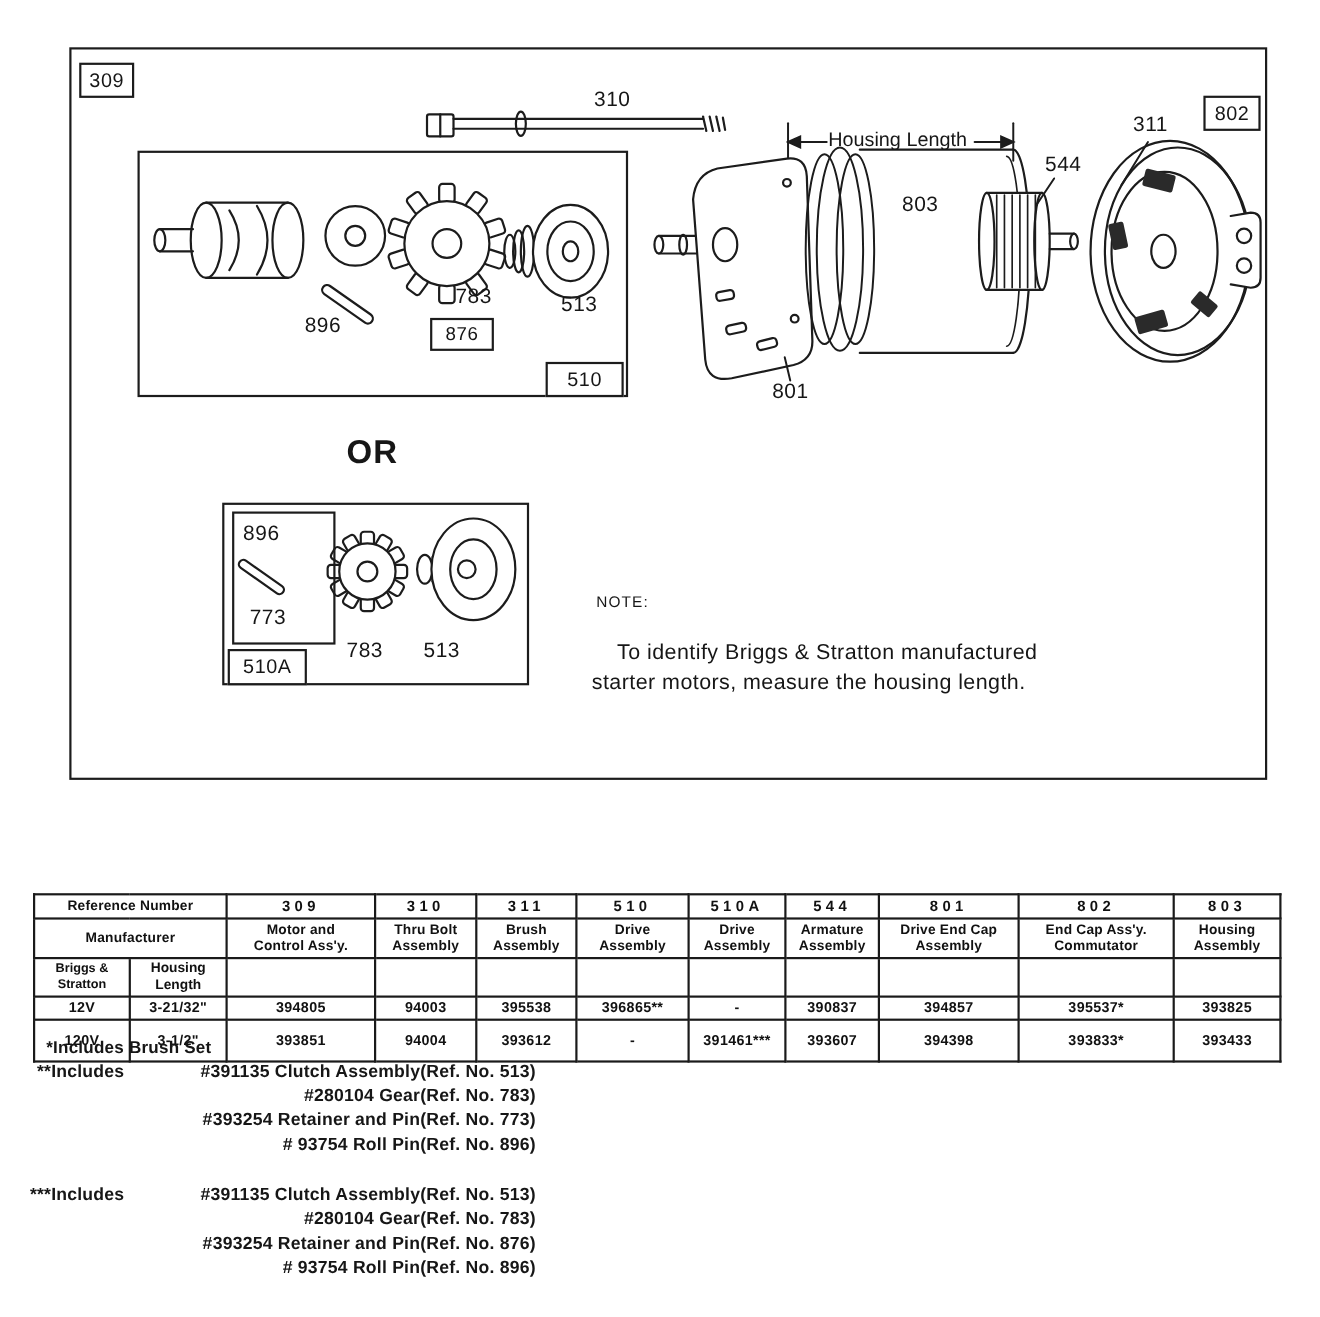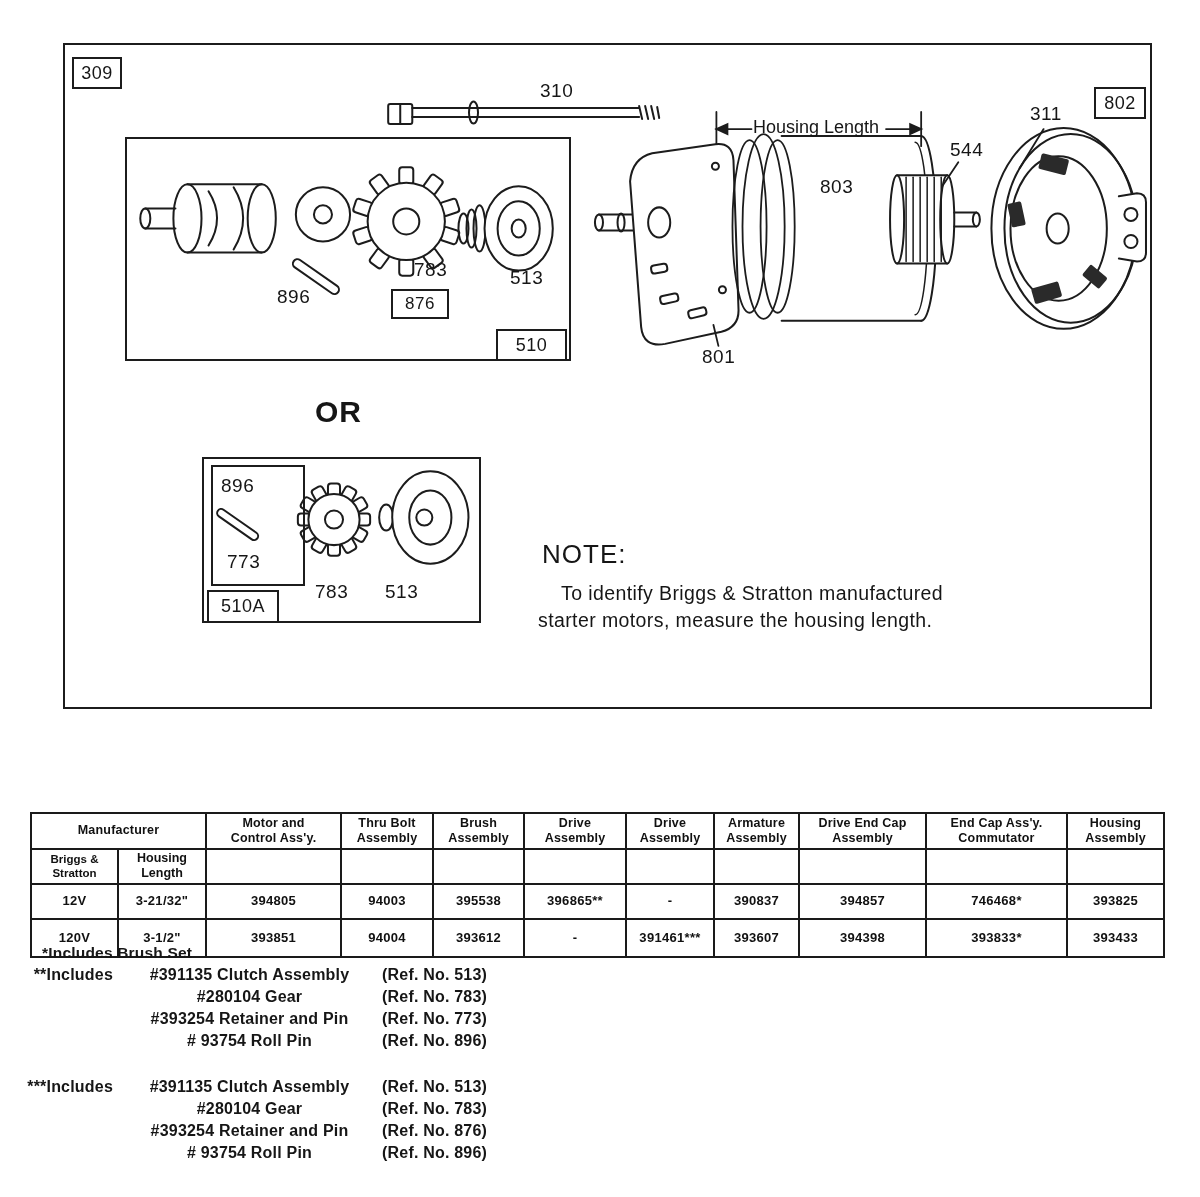--- a/index.html
+++ b/index.html
@@ -8,36 +8,36 @@
     font-family:"Liberation Sans", sans-serif;color:#161616;overflow:hidden;
   }
   
   .diagram-box{position:absolute;left:63px;top:43px;width:1085px;height:662px;border:2.5px solid #1c1c1c;background:#fff}
   .art{position:absolute;left:0;top:0;width:100%;height:100%}
   .dlabel{position:absolute;font-size:19px;font-weight:500;letter-spacing:.5px;white-space:nowrap;color:#161616}
   .corner-box{position:absolute;border:2.5px solid #1c1c1c;background:#fff;display:flex;align-items:center;justify-content:center;font-size:18px;font-weight:500;letter-spacing:.5px}
   .sub-box{position:absolute;border:2.5px solid #1c1c1c}
   .or-label{position:absolute;font-size:30px;font-weight:700;letter-spacing:1px}
   .dim-label{position:absolute;font-size:18px;font-weight:500;text-align:center;white-space:nowrap}
-  .note-heading{position:absolute;font-size:26px;letter-spacing:1px}
+  .note-heading{position:absolute;font-size:14px;letter-spacing:1px}
   .note-line{position:absolute;font-size:19.5px;letter-spacing:.4px;white-space:nowrap}
   
   .parts-table{position:absolute;left:30px;top:812px;width:1133px;border-collapse:collapse;table-layout:fixed;font-weight:700;color:#111;background:#fff}
   .parts-table td{border:2px solid #1a1a1a;text-align:center;vertical-align:middle;padding:1px 2px;font-size:13px;line-height:1.22;white-space:pre-line;overflow:hidden}
   .r-ref td{font-size:13.5px;letter-spacing:4px}
   .r-ref td.c-plain{letter-spacing:.2px;font-size:12.5px}
   .r-asm td{font-size:12.5px;letter-spacing:.2px}
   .r-sub td{font-size:12.5px}
   .r-sub td.c-small{font-size:11.5px}
   .r-data td{font-size:13px;letter-spacing:.3px}
   
   .fn-single{position:absolute;left:42px;font-size:15.5px;font-weight:700;letter-spacing:.2px}
   .fn-block{position:absolute;left:24px;display:grid;grid-template-columns:93px 265px auto;line-height:22px;font-size:16px;font-weight:700;letter-spacing:.2px}
   .fn-marker{text-align:right;padding-right:4px}
-  .fn-part{text-align:center}
+  .fn-part{text-align:right}
   .fn-ref{text-align:center}
 </style>
 </head>
 <body>
 
 <div class="diagram-box">
 
   <svg class="art" viewBox="0 0 1081 658">
     <g stroke="#1c1c1c" stroke-width="2" fill="none" stroke-linecap="round">
 
@@ -273,20 +273,32 @@
       <col style="width:92px">
       <col style="width:91px">
       <col style="width:102px">
       <col style="width:88px">
       <col style="width:85px">
       <col style="width:127px">
       <col style="width:141px">
       <col style="width:97px">
   </colgroup>
   <tbody>
+    <tr class="r-ref" style="height:22px">
+      <td colspan="2" class="c-plain">Reference Number</td>
+      <td>309</td>
+      <td>310</td>
+      <td>311</td>
+      <td>510</td>
+      <td>510A</td>
+      <td>544</td>
+      <td>801</td>
+      <td>802</td>
+      <td>803</td>
+    </tr>
     <tr class="r-asm" style="height:36px">
       <td colspan="2">Manufacturer</td>
       <td>Motor and
 Control Ass'y.</td>
       <td>Thru Bolt
 Assembly</td>
       <td>Brush
 Assembly</td>
       <td>Drive
 Assembly</td>
@@ -309,31 +321,31 @@
       <td></td>
       <td></td>
       <td></td>
       <td></td>
       <td></td>
       <td></td>
       <td></td>
       <td></td>
       <td></td>
     </tr>
-    <tr class="r-data" style="height:35px">
+    <tr class="r-data" style="height:21px">
       <td>12V</td>
       <td>3-21/32"</td>
       <td>394805</td>
       <td>94003</td>
       <td>395538</td>
       <td>396865**</td>
       <td>-</td>
       <td>390837</td>
       <td>394857</td>
-      <td>746468*</td>
+      <td>395537*</td>
       <td>393825</td>
     </tr>
     <tr class="r-data" style="height:38px">
       <td>120V</td>
       <td>3-1/2"</td>
       <td>393851</td>
       <td>94004</td>
       <td>393612</td>
       <td>-</td>
       <td>391461***</td>

